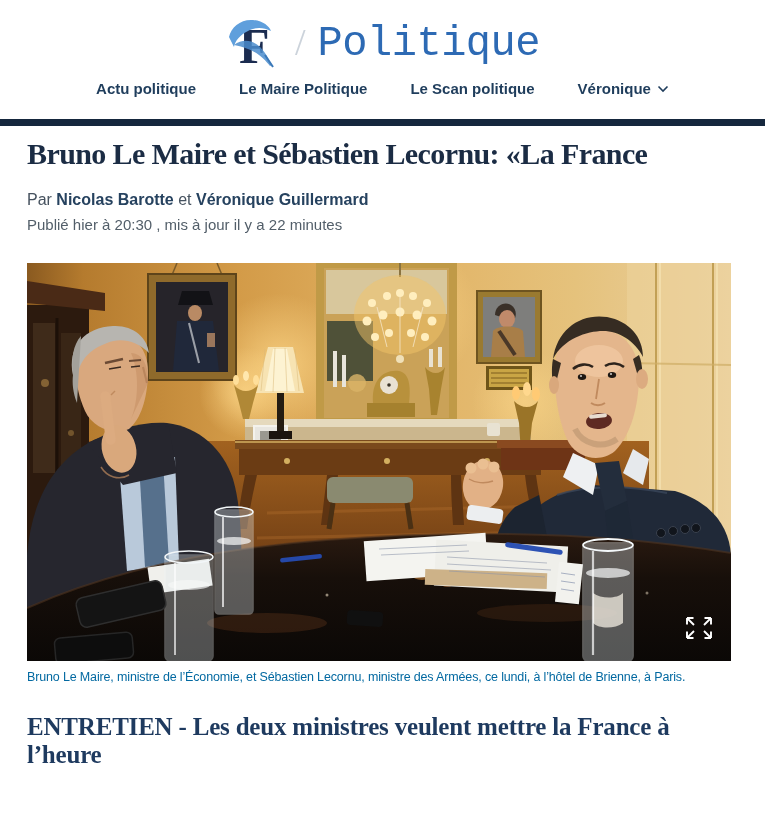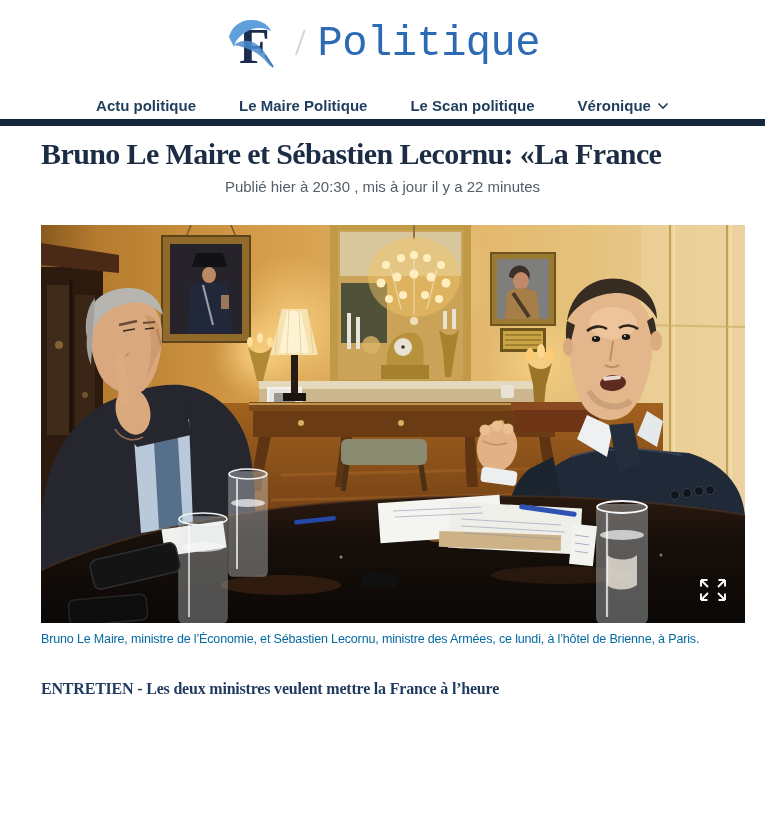--- a/index.html
+++ b/index.html
@@ -7,43 +7,43 @@
   body {
     width:765px; height:828px; overflow:hidden;
     font-family:"Liberation Sans", sans-serif; color:#1b2c44;
   }
   
   .masthead { padding-top:8px; }
   .brand-row { height:72px; display:flex; align-items:center; justify-content:center; gap:12px; }
   .brand-f { width:58px; height:58px; display:block; }
   .brand-sep { font-family:"Liberation Serif", serif; font-size:38px; color:#ccd3db; font-weight:400; transform:translateY(-2px); }
   .brand-section { font-family:Liberation Mono, monospace; font-size:42px; color:#2d6ab4; letter-spacing:-0.5px; }
-  .nav-row { height:34px; display:flex; align-items:flex-end; justify-content:center; gap:43px;
+  .nav-row { height:34px; display:flex; align-items:flex-start; justify-content:center; gap:43px;
              font-size:15px; font-weight:700; color:#1f3d5c; }
   .nav-item { display:flex; align-items:center; gap:6px; cursor:pointer; white-space:nowrap; }
   .navbar-divider { height:7px; background:#15273d; margin-top:5px; }
   
-  .container { padding:0 41px; }
+  .container { padding:0 27px; }
   h1.headline {
     font-family:"Liberation Serif", serif; font-weight:700;
     font-size:30px; line-height:35px; letter-spacing:-0.6px;
     color:#1b2c44; margin:10px 0 0 0;
   }
   h1.headline span { display:block; }
   .byline { margin-top:20px; font-size:16px; color:#46525f; }
   .byline .author { font-weight:700; color:#26425f; }
-  .publine { margin-top:7px; font-size:15px; color:#525e69;text-align:center; }
+  .publine { margin-top:7px; font-size:15px; color:#525e69; }
   figure.photo { margin:30px 0 0 0; }
   .photo-svg { display:block; width:704px; height:398px; }
   .caption { margin-top:9px; font-size:12.5px; color:#0369a1; letter-spacing:-0.15px;
              white-space:nowrap; overflow:hidden; width:704px; }
   .credit { margin-top:3px; font-size:12.5px; font-style:italic; color:#75797e; letter-spacing:-0.1px; }
   .standfirst {
     margin-top:29px; font-family:"Liberation Serif", serif; font-weight:700;
-    font-size:16px; line-height:28px; color:#1e3a5f; letter-spacing:-0.2px;
+    font-size:25px; line-height:28px; color:#1e3a5f; letter-spacing:-0.2px;
   }
   .standfirst span { display:block; }
 </style>
 </head>
 <body>
 
 <header class="masthead">
   <div class="brand-row">
     <svg class="brand-f" viewBox="0 0 58 58">
       <text x="14" y="48" font-family="Liberation Serif, serif" font-weight="bold" font-size="50" fill="#1b2c50">F</text>
@@ -72,20 +72,26 @@
     </span>
   </nav>
   <div class="navbar-divider"></div>
 </header>
 
 <main class="container">
   <h1 class="headline">
     <span>Bruno Le Maire et Sébastien Lecornu: «La France</span>
   </h1>
 
+  <div class="byline">
+    <span>Par</span>
+    <span class="author">Nicolas Barotte</span>
+    <span>et</span>
+    <span class="author">Véronique Guillermard</span>
+  </div>
   <div class="publine">Publié hier à 20:30 , mis à jour il y a 22 minutes</div>
 
   <figure class="photo">
     <svg class="photo-svg" viewBox="0 0 704 398" preserveAspectRatio="none">
       <defs>
         <linearGradient id="wall" x1="0" y1="0" x2="1" y2="0">
           <stop offset="0" stop-color="#8a5a20"></stop>
             <stop offset="0.08" stop-color="#b57b2e"></stop>
           <stop offset="0.3" stop-color="#d39b48"></stop>
             <stop offset="0.55" stop-color="#e2b365"></stop>

